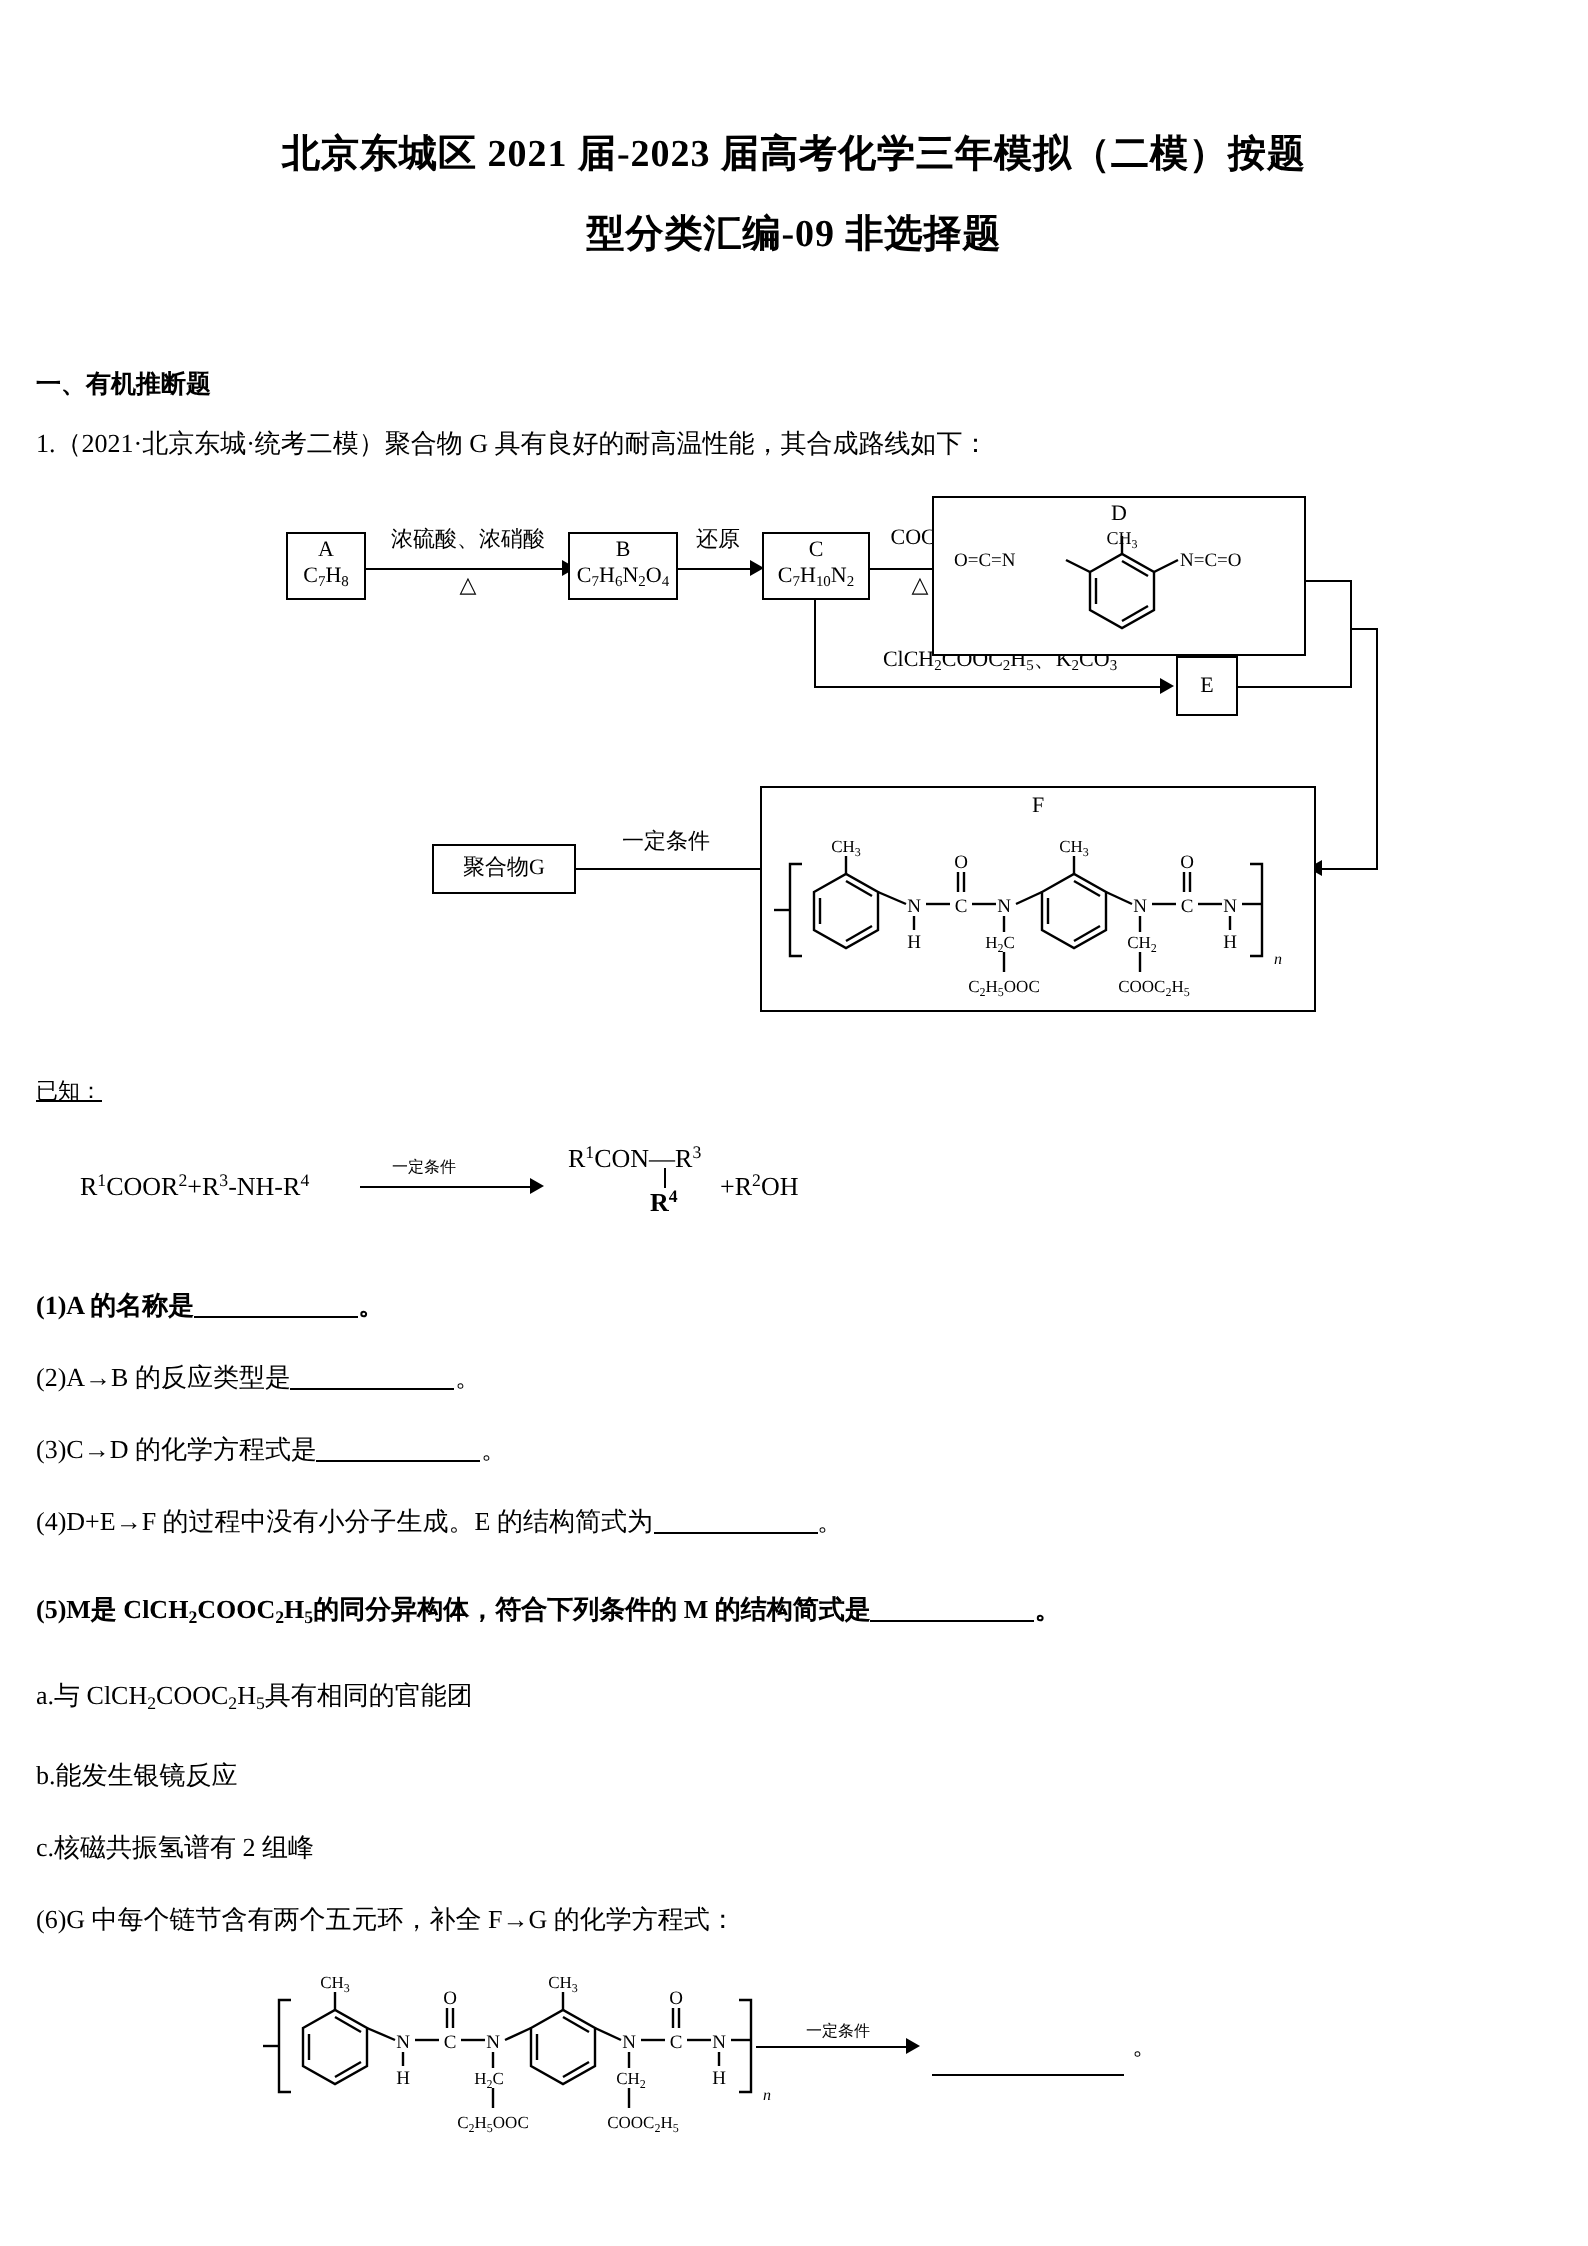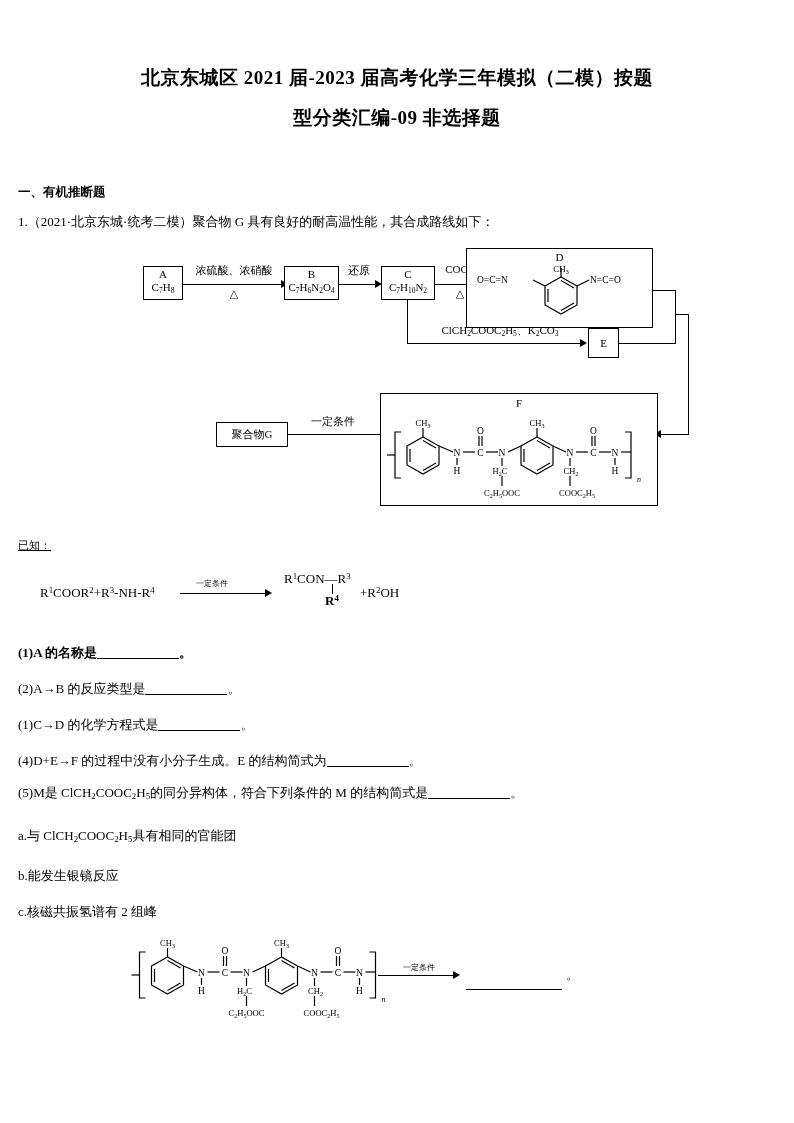--- a/index.html
+++ b/index.html
@@ -239,39 +239,40 @@
 
   <div class="q-line" style="margin-top:24px;font-weight:bold;">
     <span>(1)A 的名称是</span><span class="blank b-long"></span><span>。</span>
   </div>
 
   <div class="q-line" style="margin-top:16px;">
     <span>(2)A→B 的反应类型是</span><span class="blank b-long"></span><span>。</span>
   </div>
 
   <div class="q-line" style="margin-top:16px;">
-    <span>(1)C→D 的化学方程式是</span><span class="blank b-long"></span><span>。</span>
+    <span>(3)C→D 的化学方程式是</span><span class="blank b-long"></span><span>。</span>
   </div>
 
   <div class="q-line" style="margin-top:16px;">
     <span>(4)D+E→F 的过程中没有小分子生成。E 的结构简式为</span><span class="blank b-long"></span><span>。</span>
   </div>
 
-  <div class="q-line" style="margin-top:12px;">
+  <div class="q-line" style="margin-top:24px;font-weight:bold;">
     <span>(5)M是 ClCH</span><span class="sub">2</span><span>COOC</span><span class="sub">2</span><span>H</span><span class="sub">5</span><span>的同分异构体，符合下列条件的 M 的结构简式是</span><span class="blank b-long"></span><span>。</span>
   </div>
 
   <div class="q-line" style="margin-top:20px;">
     <span>a.与 ClCH</span><span class="sub">2</span><span>COOC</span><span class="sub">2</span><span>H</span><span class="sub">5</span><span>具有相同的官能团</span>
   </div>
 
   <div class="q-line" style="margin-top:16px;">b.能发生银镜反应</div>
 
   <div class="q-line" style="margin-top:16px;">c.核磁共振氢谱有 2 组峰</div>
 
+  <div class="q-line" style="margin-top:16px;">(6)G 中每个链节含有两个五元环，补全 F→G 的化学方程式：</div>
 
   <div class="bottom-struct">
     <svg class="struct" style="left:128px;top:0px;" width="272" height="92" viewBox="0 0 265 92">
       <g stroke="#000" stroke-width="1.2" fill="none">
         <path d="M14,22 L8,22 L8,68 L14,68"></path>
         <line x1="0" y1="45" x2="8" y2="45"></line>
         <polygon points="20,36 36,27 52,36 52,55 36,64 20,55"></polygon>
         <line x1="23" y1="39" x2="23" y2="52"></line>
         <line x1="36" y1="60.5" x2="49" y2="53"></line>
         <line x1="49" y1="38" x2="36" y2="30.5"></line>

